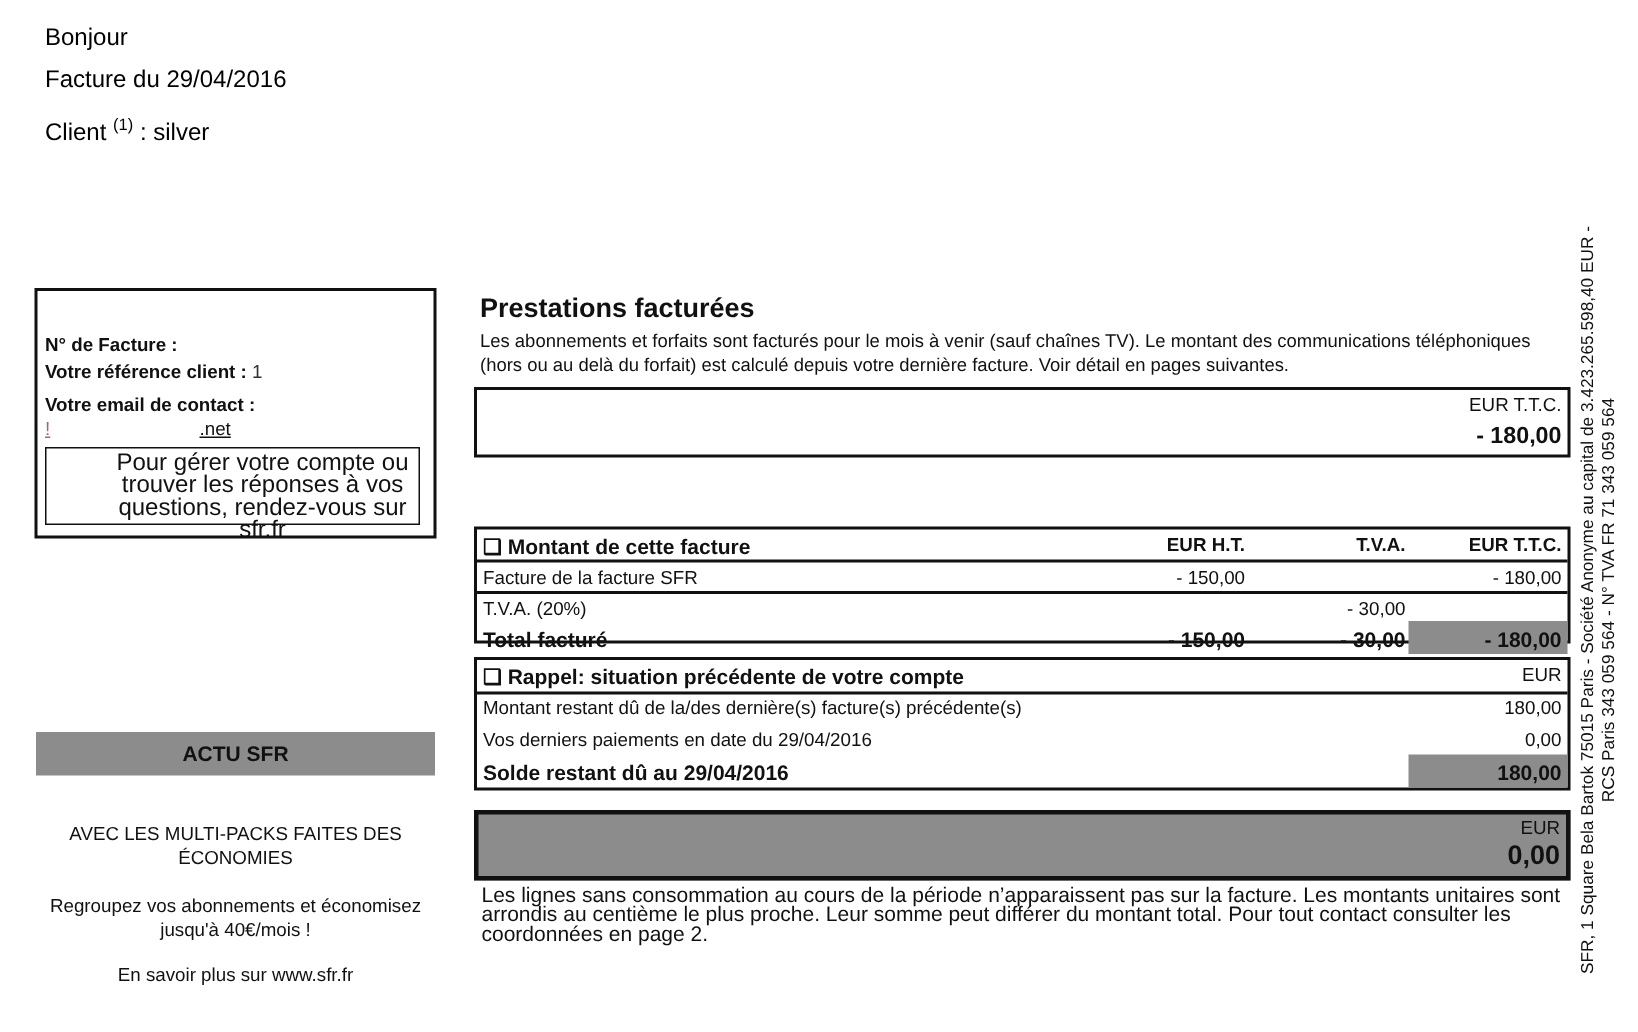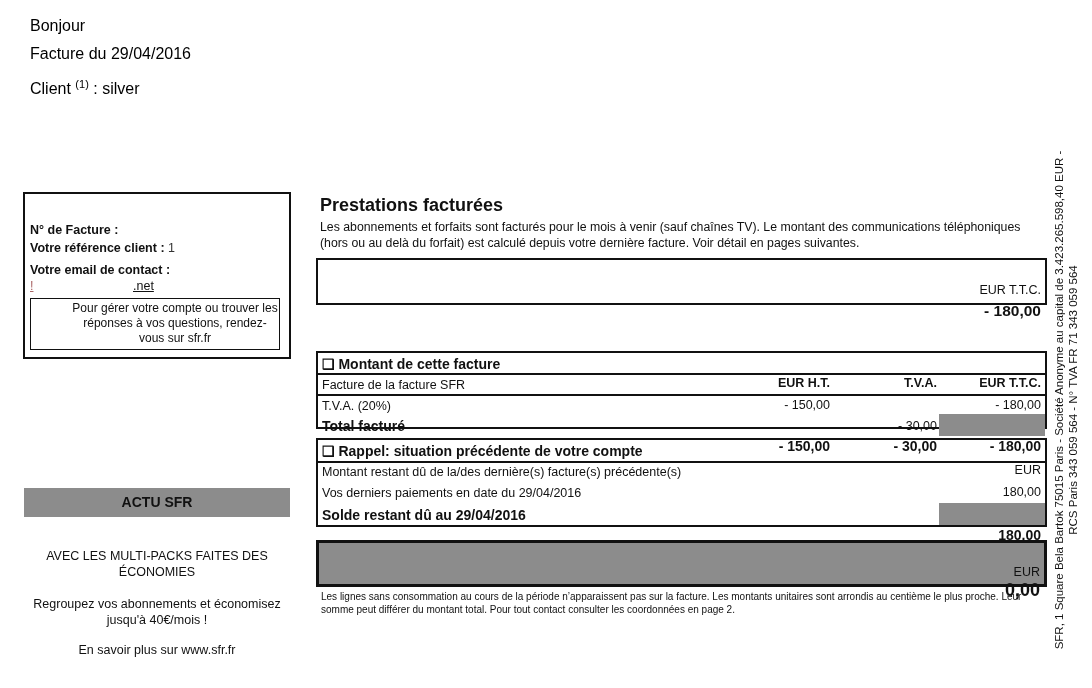--- a/index.html
+++ b/index.html
@@ -11,40 +11,40 @@
 
   
   #info { left:23px; top:192px; width:264px; height:163px; border:2px solid #111; }
   #info .hd { background:#8c8c8c; height:24px; line-height:26px; text-align:center;
               font-weight:bold; font-size:14px; color:#111; }
   #info .ln { position:absolute; left:5px; font-size:12.5px; font-weight:bold; }
   #info .val { font-weight:normal; color:#333; }
   #info .mail { position:absolute; left:5px; top:85px; font-size:12.5px; width:140px; }
   #info .mail u { position:absolute; left:103px; }
   #info .box { position:absolute; left:5px; top:104px; width:250px; height:52px;
-               border:1px solid #111; text-align:center; font-size:12px; line-height:15px;
+               border:1px solid #111; text-align:center; font-size:16px; line-height:15px;
                padding-top:2px; box-sizing:border-box;padding-left:40px; }
 
   
   #actu-hd { left:24px; top:488px; width:266px; height:29px; background:#8c8c8c;
              text-align:center; line-height:29px; font-weight:bold; font-size:14px; }
   .actu { left:24px; width:266px; text-align:center; font-size:12.5px; line-height:16px; }
 
   
   #title { left:320px; top:195px; font-size:18px; font-weight:bold; }
   #intro { left:320px; top:219px; width:720px; font-size:12.3px; line-height:16px; }
 
   .tbl { position:absolute; left:316px; width:731px; border:2px solid #111; box-sizing:border-box; }
   .row { position:absolute; left:0; right:0; font-size:12.5px; }
   .b { font-weight:bold; }
-  .r { position:absolute; text-align:right;margin-top:20px; }
+  .r { position:absolute; text-align:right; }
   .hline { position:absolute; left:0; right:0; height:0; border-top:2px solid #111; }
   .gray { background:#8c8c8c; }
 
-  #foot { left:321px; top:590px; width:720px; font-size:10px; line-height:13px; }
+  #foot { left:321px; top:590px; width:720px; font-size:14px; line-height:13px; }
   #legal { left:1052px; top:660px; width:520px; transform:rotate(-90deg); transform-origin:0 0;
            font-size:11.5px; line-height:14px; text-align:center; color:#111; }
 </style>
 </head>
 <body>
 
 <div class="abs greet" style="top:17px">Bonjour</div>
 <div class="abs greet" style="top:45px">Facture du 29/04/2016</div>
 <div class="abs greet" style="top:80px">
   <span>Client</span>

